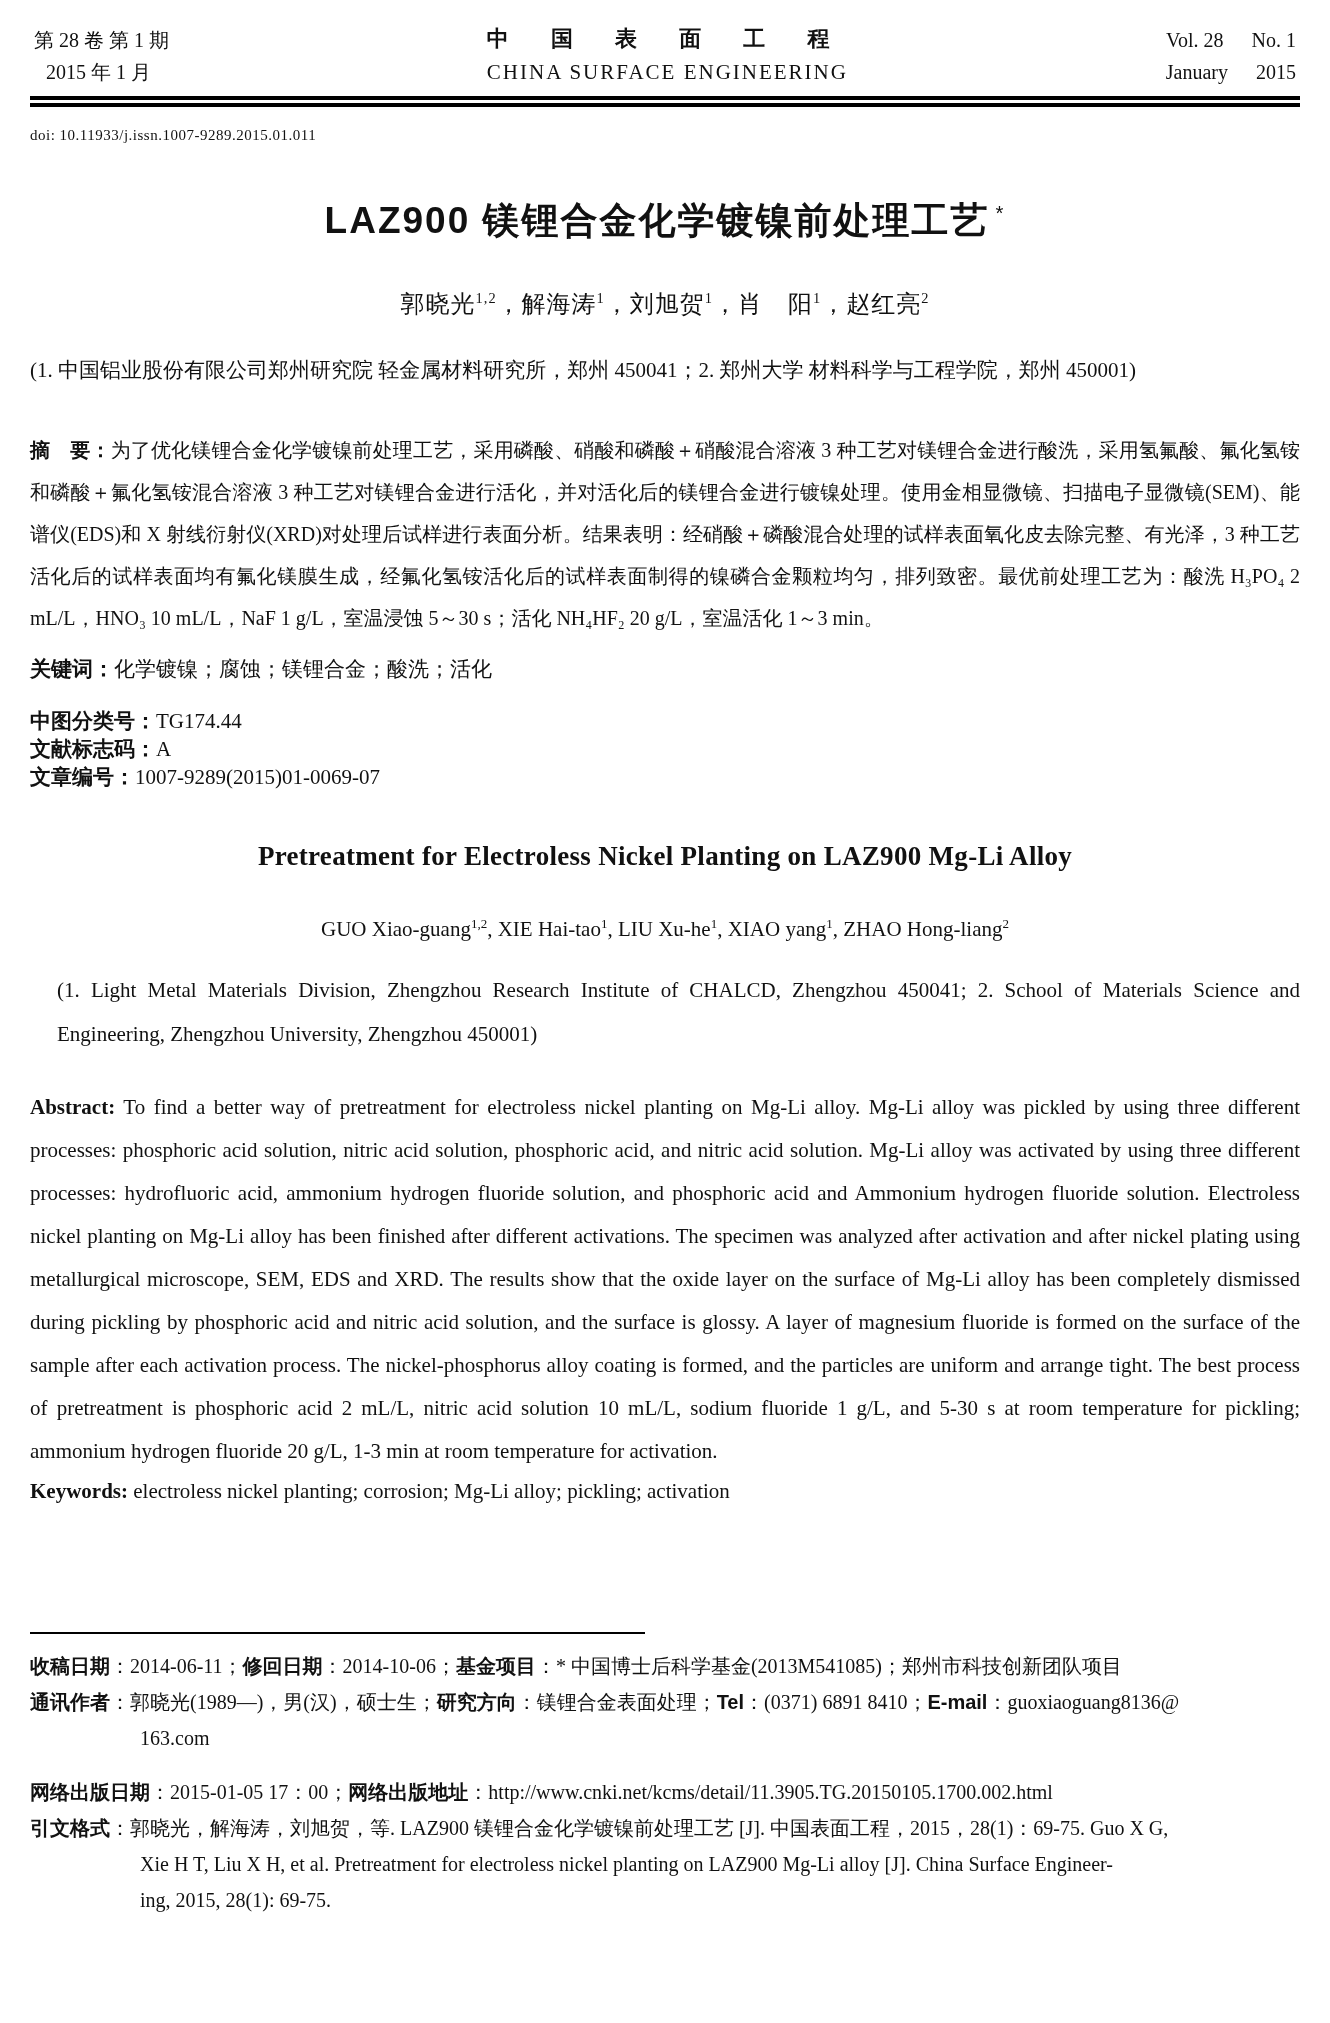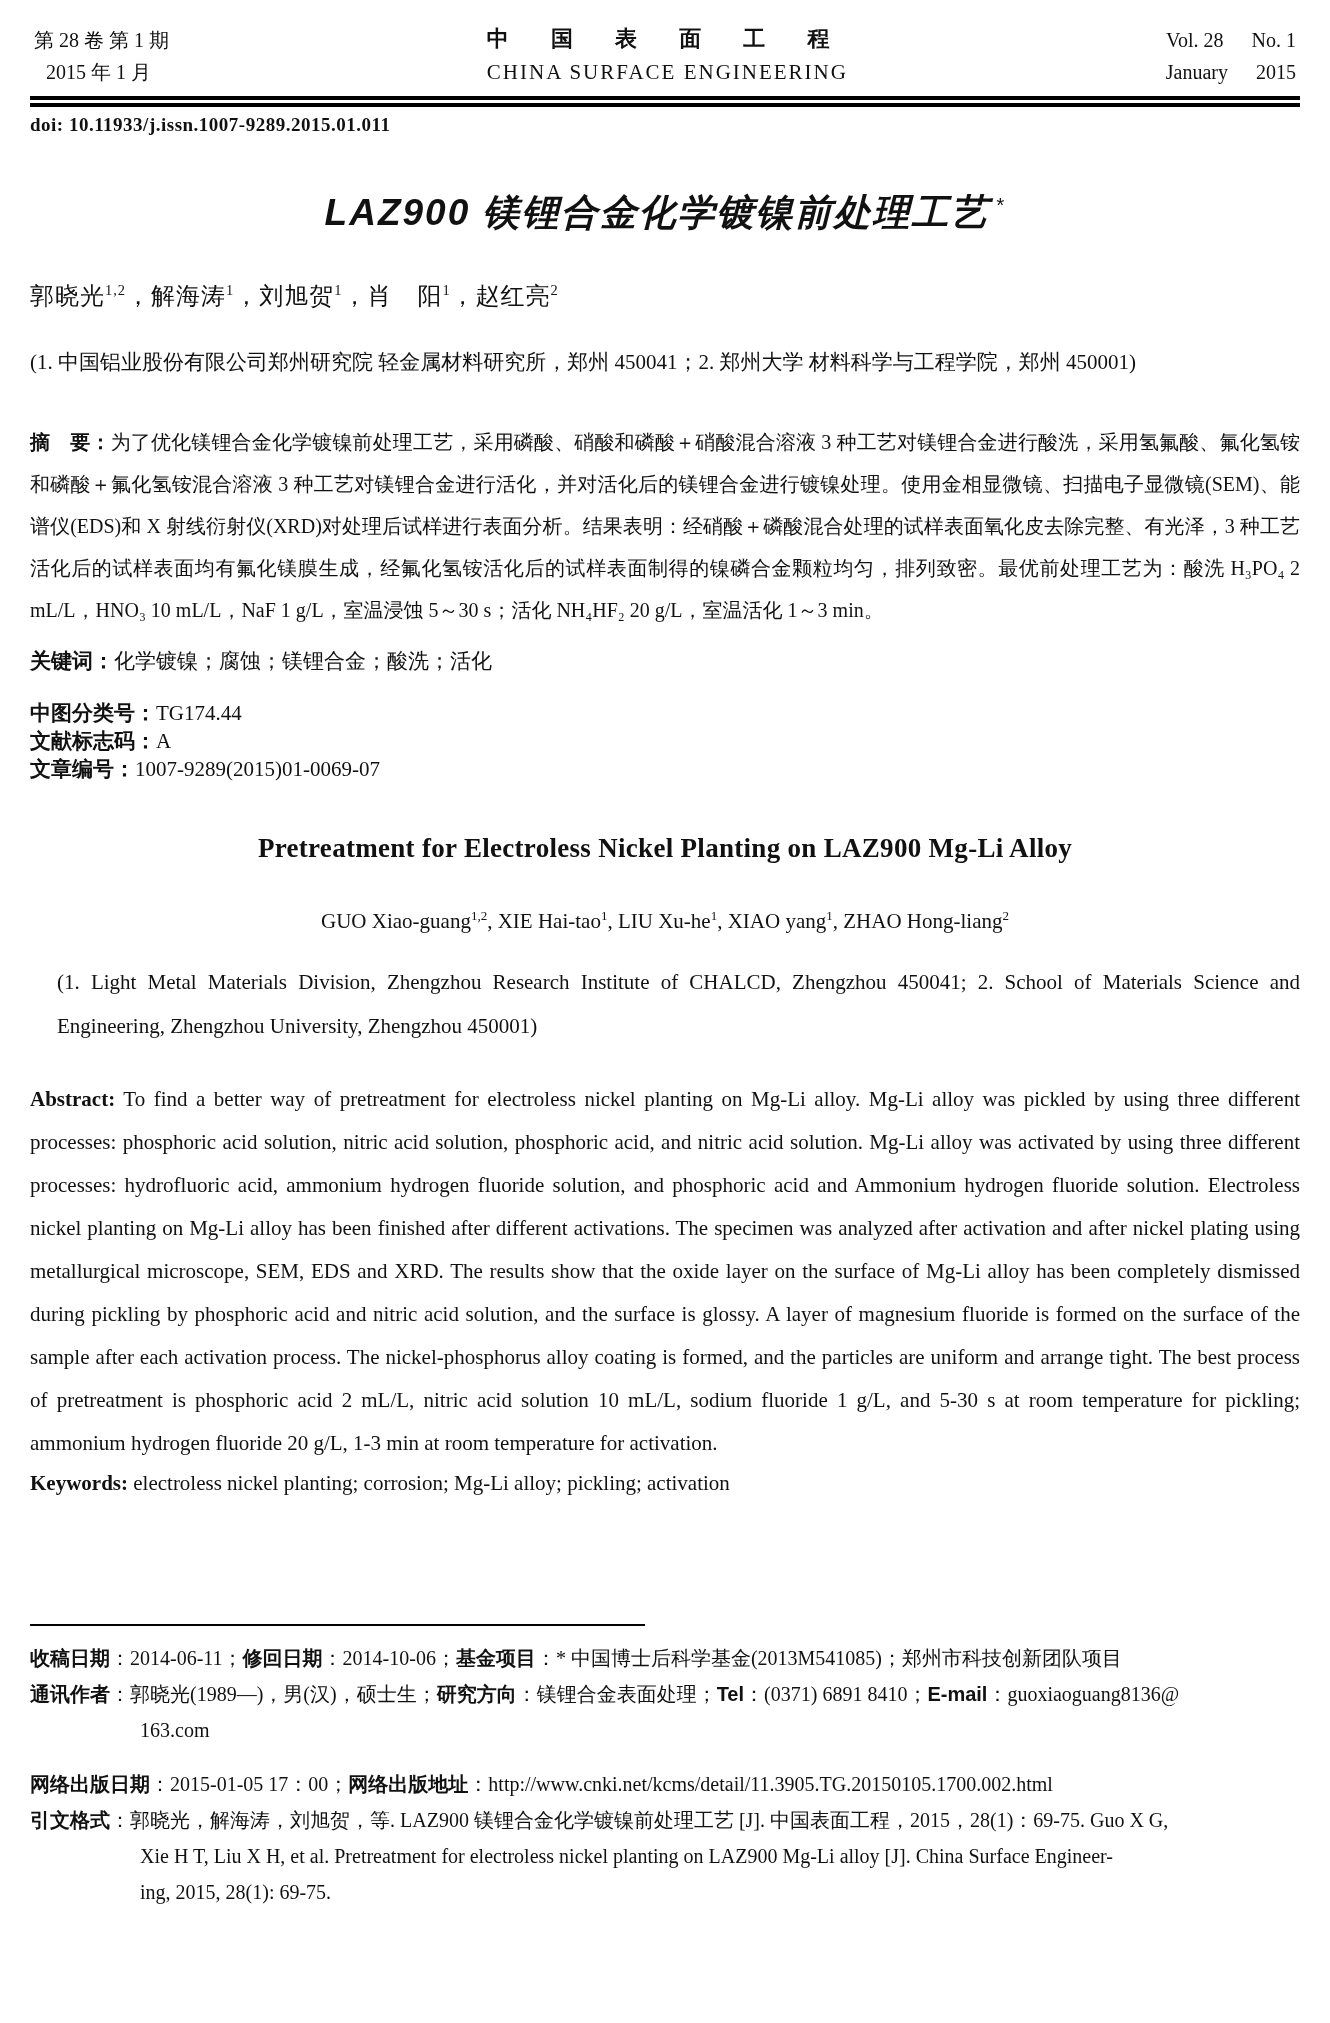--- a/index.html
+++ b/index.html
@@ -15,26 +15,26 @@
   .hdr-left { font-size:20px; line-height:32px; }
   .hdr-left div:last-child { padding-left:12px; }
   .hdr-center { text-align:left; }
   .jname-cn { font-size:22px; font-weight:bold; letter-spacing:18px; font-family:"Liberation Sans", sans-serif; }
   .jname-en { font-size:21px; letter-spacing:2px; margin-top:6px; }
   .hdr-right { font-size:20px; line-height:32px; text-align:right; }
   .hdr-right span { display:inline-block; }
   .hdr-right span + span { margin-left:28px; }
   .double-rule { border-top:4px solid #000; border-bottom:4px solid #000; height:11px; margin-top:8px; }
   
-  .doi { font-size:19px; margin-top:7px; letter-spacing:0.5px;font-weight:bold; }
+  .doi { font-size:15px; margin-top:20px; letter-spacing:0.5px; }
   
   .title-cn { text-align:center; font-size:37px; font-weight:bold; margin-top:52px;
-              font-family:"Liberation Sans", sans-serif; letter-spacing:2px;font-style:italic; }
+              font-family:"Liberation Sans", sans-serif; letter-spacing:2px; }
   .title-cn sup { font-size:0.55em; font-weight:normal; vertical-align:super; margin-left:6px; }
-  .authors-cn { font-size:24px; margin-top:42px; letter-spacing:1px; }
+  .authors-cn { text-align:center; font-size:24px; margin-top:42px; letter-spacing:1px; }
   .authors-cn sup { font-size:0.6em; vertical-align:super; }
   .affil-cn { font-size:21px; margin-top:28px; line-height:45px; text-align:justify; }
   
   .abstract-cn { font-size:20px; line-height:42px; margin-top:36px; text-align:justify; }
   .lbl-cn { font-weight:bold; font-family:"Liberation Sans", sans-serif; }
   .kw-cn { font-size:21px; margin-top:16px; }
   .clc-row { font-size:21px; margin-top:24px; display:flex;flex-direction:column; }
   .clc-row .cell { margin-right:90px; white-space:nowrap; }
   .clc-row b { font-family:"Liberation Sans", sans-serif; }
   

